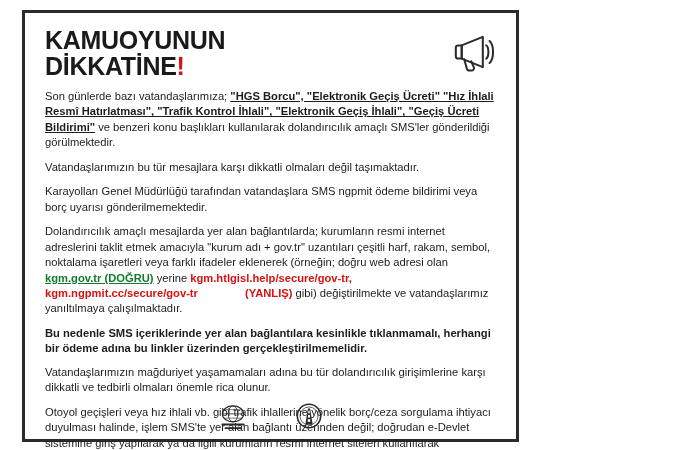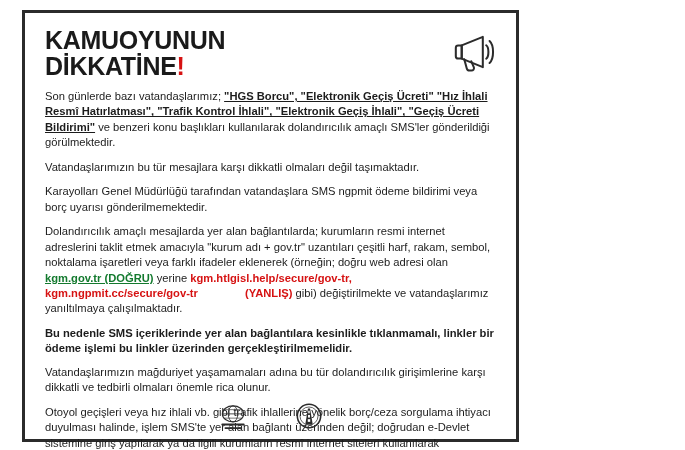--- a/index.html
+++ b/index.html
@@ -113,29 +113,29 @@
         <path d="M50 24 C53.5 26.5 53.5 37.5 50 40"></path>
         <path d="M54 19 C59.5 24 59.5 40 54 45"></path>
       </g>
     </svg>
 
     <h1 class="title">
       <span>KAMUOYUNUN</span><br>
       <span>DİKKATİNE</span><span class="bang">!</span>
     </h1>
 
-    <p class="body-text"><span>Son günlerde bazı vatandaşlarımız; </span><span class="bold ul">"HGS Borcu", "Elektronik Geçiş Ücreti" "Hız İhlali Resmî Hatırlatması", "Trafik Kontrol İhlali", "Elektronik Geçiş İhlali", "Geçiş Ücreti Bildirimi"</span><span> ve benzeri konu başlıkları kullanılarak dolandırıcılık amaçlı SMS'ler gönderildiği görülmektedir.</span></p>
+    <p class="body-text"><span>Son günlerde bazı vatandaşlarımıza; </span><span class="bold ul">"HGS Borcu", "Elektronik Geçiş Ücreti" "Hız İhlali Resmî Hatırlatması", "Trafik Kontrol İhlali", "Elektronik Geçiş İhlali", "Geçiş Ücreti Bildirimi"</span><span> ve benzeri konu başlıkları kullanılarak dolandırıcılık amaçlı SMS'ler gönderildiği görülmektedir.</span></p>
 
     <p class="body-text"><span>Vatandaşlarımızın bu tür mesajlara karşı dikkatli olmaları değil taşımaktadır.</span></p>
 
     <p class="body-text"><span>Karayolları Genel Müdürlüğü tarafından vatandaşlara SMS ngpmit ödeme bildirimi veya borç uyarısı gönderilmemektedir.</span></p>
 
     <p class="body-text"><span>Dolandırıcılık amaçlı mesajlarda yer alan bağlantılarda; kurumların resmi internet adreslerini taklit etmek amacıyla "kurum adı + gov.tr" uzantıları çeşitli harf, rakam, sembol, noktalama işaretleri veya farklı ifadeler eklenerek (örneğin; doğru web adresi olan </span><span class="green">kgm.gov.tr (DOĞRU)</span><span> yerine </span><span class="red-link">kgm.htlgisl.help/secure/gov-tr, kgm.ngpmit.cc/secure/gov-tr</span> <span class="red">(YANLIŞ)</span><span> gibi) değiştirilmekte ve vatandaşlarımız yanıltılmaya çalışılmaktadır.</span></p>
 
-    <p class="body-text tight warn-block"><span>Bu nedenle SMS içeriklerinde yer alan bağlantılara kesinlikle tıklanmamalı, linkler bir ödeme işlemi bu linkler üzerinden gerçekleştirilmemelidir.</span></p>
+    <p class="body-text tight warn-block"><span>Bu nedenle SMS içeriklerinde yer alan bağlantılara kesinlikle tıklanmamalı, herhangi bir ödeme adına bu linkler üzerinden gerçekleştirilmemelidir.</span></p>
 
     <p class="body-text"><span>Vatandaşlarımızın mağduriyet yaşamamaları adına bu tür dolandırıcılık girişimlerine karşı dikkatli ve tedbirli olmaları önemle rica olunur.</span></p>
 
     <p class="body-text"><span>Otoyol geçişleri veya hız ihlali vb. gibi trafik ihlallerine yönelik borç/ceza sorgulama ihtiyacı duyulması halinde, işlem SMS'te yer alan bağlantı üzerinden değil; doğrudan e-Devlet sistemine giriş yapılarak ya da ilgili kurumların resmî internet siteleri kullanılarak gerçekleştirilmelidir.</span></p>
 
     <div class="logos">
       <svg class="logo" viewBox="0 0 64 64" aria-hidden="true">
         <g fill="#2b2b2b">
           <ellipse cx="32" cy="28" rx="20" ry="15" fill="none" stroke="#2b2b2b" stroke-width="2.2"></ellipse>
           <ellipse cx="32" cy="28" rx="9" ry="15" fill="none" stroke="#2b2b2b" stroke-width="1.6"></ellipse>

